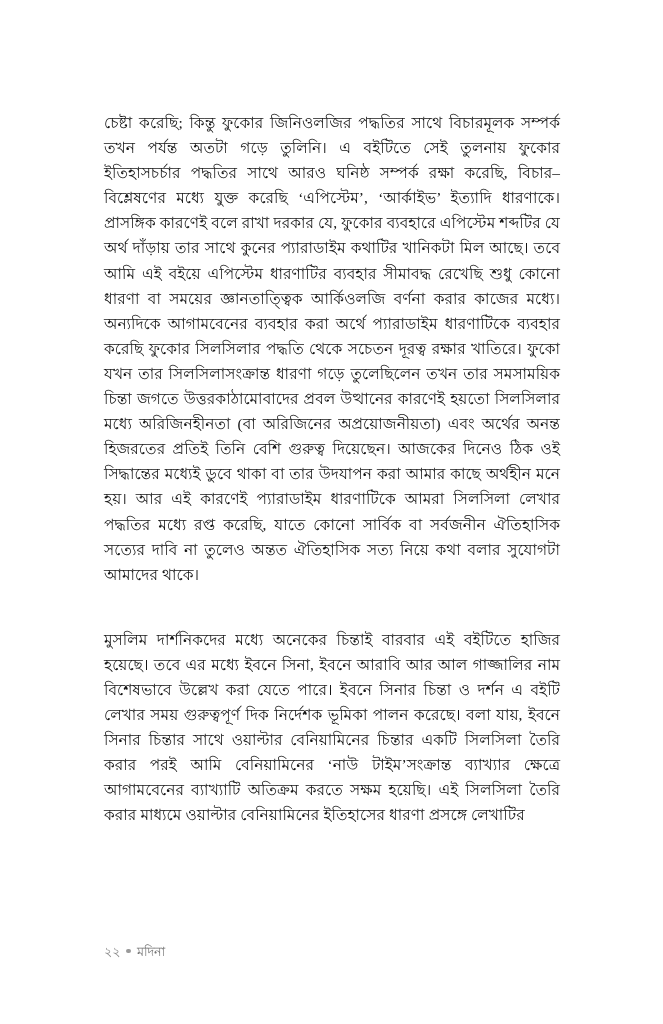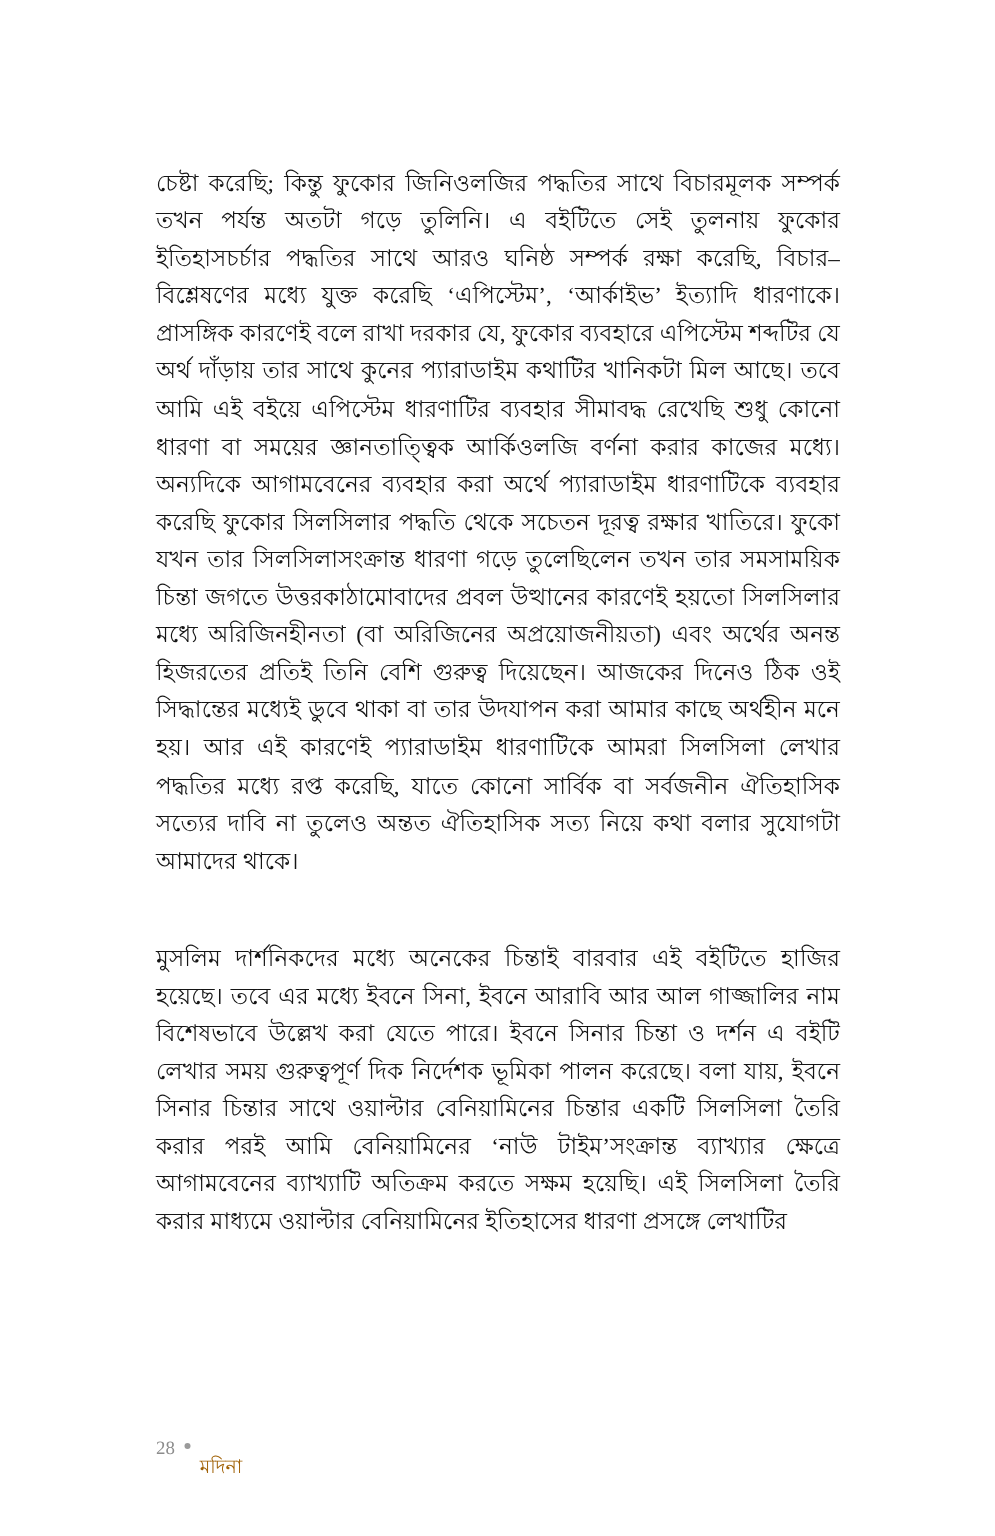--- a/index.html
+++ b/index.html
@@ -69,33 +69,32 @@
     width: 4.5px;
     height: 4.5px;
     border-radius: 50%;
     background: #9a9a9a;
     flex: 0 0 auto;
     position: relative;
     top: -1px;
   }
 
   .footer .book-name {
-    color: #a16207;
-    margin-top: 26px;
+    color: #737373;
   }
 </style>
 </head>
 <body>
 
 <div class="page">
 
   <div class="text-block">
     <p class="para">চেষ্টা করেছি; কিন্তু ফুকোর জিনিওলজির পদ্ধতির সাথে বিচারমূলক সম্পর্ক তখন পর্যন্ত অতটা গড়ে তুলিনি। এ বইটিতে সেই তুলনায় ফুকোর ইতিহাসচর্চার পদ্ধতির সাথে আরও ঘনিষ্ঠ সম্পর্ক রক্ষা করেছি, বিচার–বিশ্লেষণের মধ্যে যুক্ত করেছি ‘এপিস্টেম’, ‘আর্কাইভ’ ইত্যাদি ধারণাকে। প্রাসঙ্গিক কারণেই বলে রাখা দরকার যে, ফুকোর ব্যবহারে এপিস্টেম শব্দটির যে অর্থ দাঁড়ায় তার সাথে কুনের প্যারাডাইম কথাটির খানিকটা মিল আছে। তবে আমি এই বইয়ে এপিস্টেম ধারণাটির ব্যবহার সীমাবদ্ধ রেখেছি শুধু কোনো ধারণা বা সময়ের জ্ঞানতাত্ত্বিক আর্কিওলজি বর্ণনা করার কাজের মধ্যে। অন্যদিকে আগামবেনের ব্যবহার করা অর্থে প্যারাডাইম ধারণাটিকে ব্যবহার করেছি ফুকোর সিলসিলার পদ্ধতি থেকে সচেতন দূরত্ব রক্ষার খাতিরে। ফুকো যখন তার সিলসিলাসংক্রান্ত ধারণা গড়ে তুলেছিলেন তখন তার সমসাময়িক চিন্তা জগতে উত্তরকাঠামোবাদের প্রবল উত্থানের কারণেই হয়তো সিলসিলার মধ্যে অরিজিনহীনতা (বা অরিজিনের অপ্রয়োজনীয়তা) এবং অর্থের অনন্ত হিজরতের প্রতিই তিনি বেশি গুরুত্ব দিয়েছেন। আজকের দিনেও ঠিক ওই সিদ্ধান্তের মধ্যেই ডুবে থাকা বা তার উদযাপন করা আমার কাছে অর্থহীন মনে হয়। আর এই কারণেই প্যারাডাইম ধারণাটিকে আমরা সিলসিলা লেখার পদ্ধতির মধ্যে রপ্ত করেছি, যাতে কোনো সার্বিক বা সর্বজনীন ঐতিহাসিক সত্যের দাবি না তুলেও অন্তত ঐতিহাসিক সত্য নিয়ে কথা বলার সুযোগটা আমাদের থাকে।</p>
     <p class="para">মুসলিম দার্শনিকদের মধ্যে অনেকের চিন্তাই বারবার এই বইটিতে হাজির হয়েছে। তবে এর মধ্যে ইবনে সিনা, ইবনে আরাবি আর আল গাজ্জালির নাম বিশেষভাবে উল্লেখ করা যেতে পারে। ইবনে সিনার চিন্তা ও দর্শন এ বইটি লেখার সময় গুরুত্বপূর্ণ দিক নির্দেশক ভূমিকা পালন করেছে। বলা যায়, ইবনে সিনার চিন্তার সাথে ওয়াল্টার বেনিয়ামিনের চিন্তার একটি সিলসিলা তৈরি করার পরই আমি বেনিয়ামিনের ‘নাউ টাইম’সংক্রান্ত ব্যাখ্যার ক্ষেত্রে আগামবেনের ব্যাখ্যাটি অতিক্রম করতে সক্ষম হয়েছি। এই সিলসিলা তৈরি করার মাধ্যমে ওয়াল্টার বেনিয়ামিনের ইতিহাসের ধারণা প্রসঙ্গে লেখাটির</p>
   </div>
 
   <div class="footer">
-    <span class="page-num">28</span>
+    <span class="page-num">২২</span>
     <span class="dot-sep"></span>
     <span class="book-name">মদিনা</span>
   </div>
 
 </div>
 
 </body></html>

